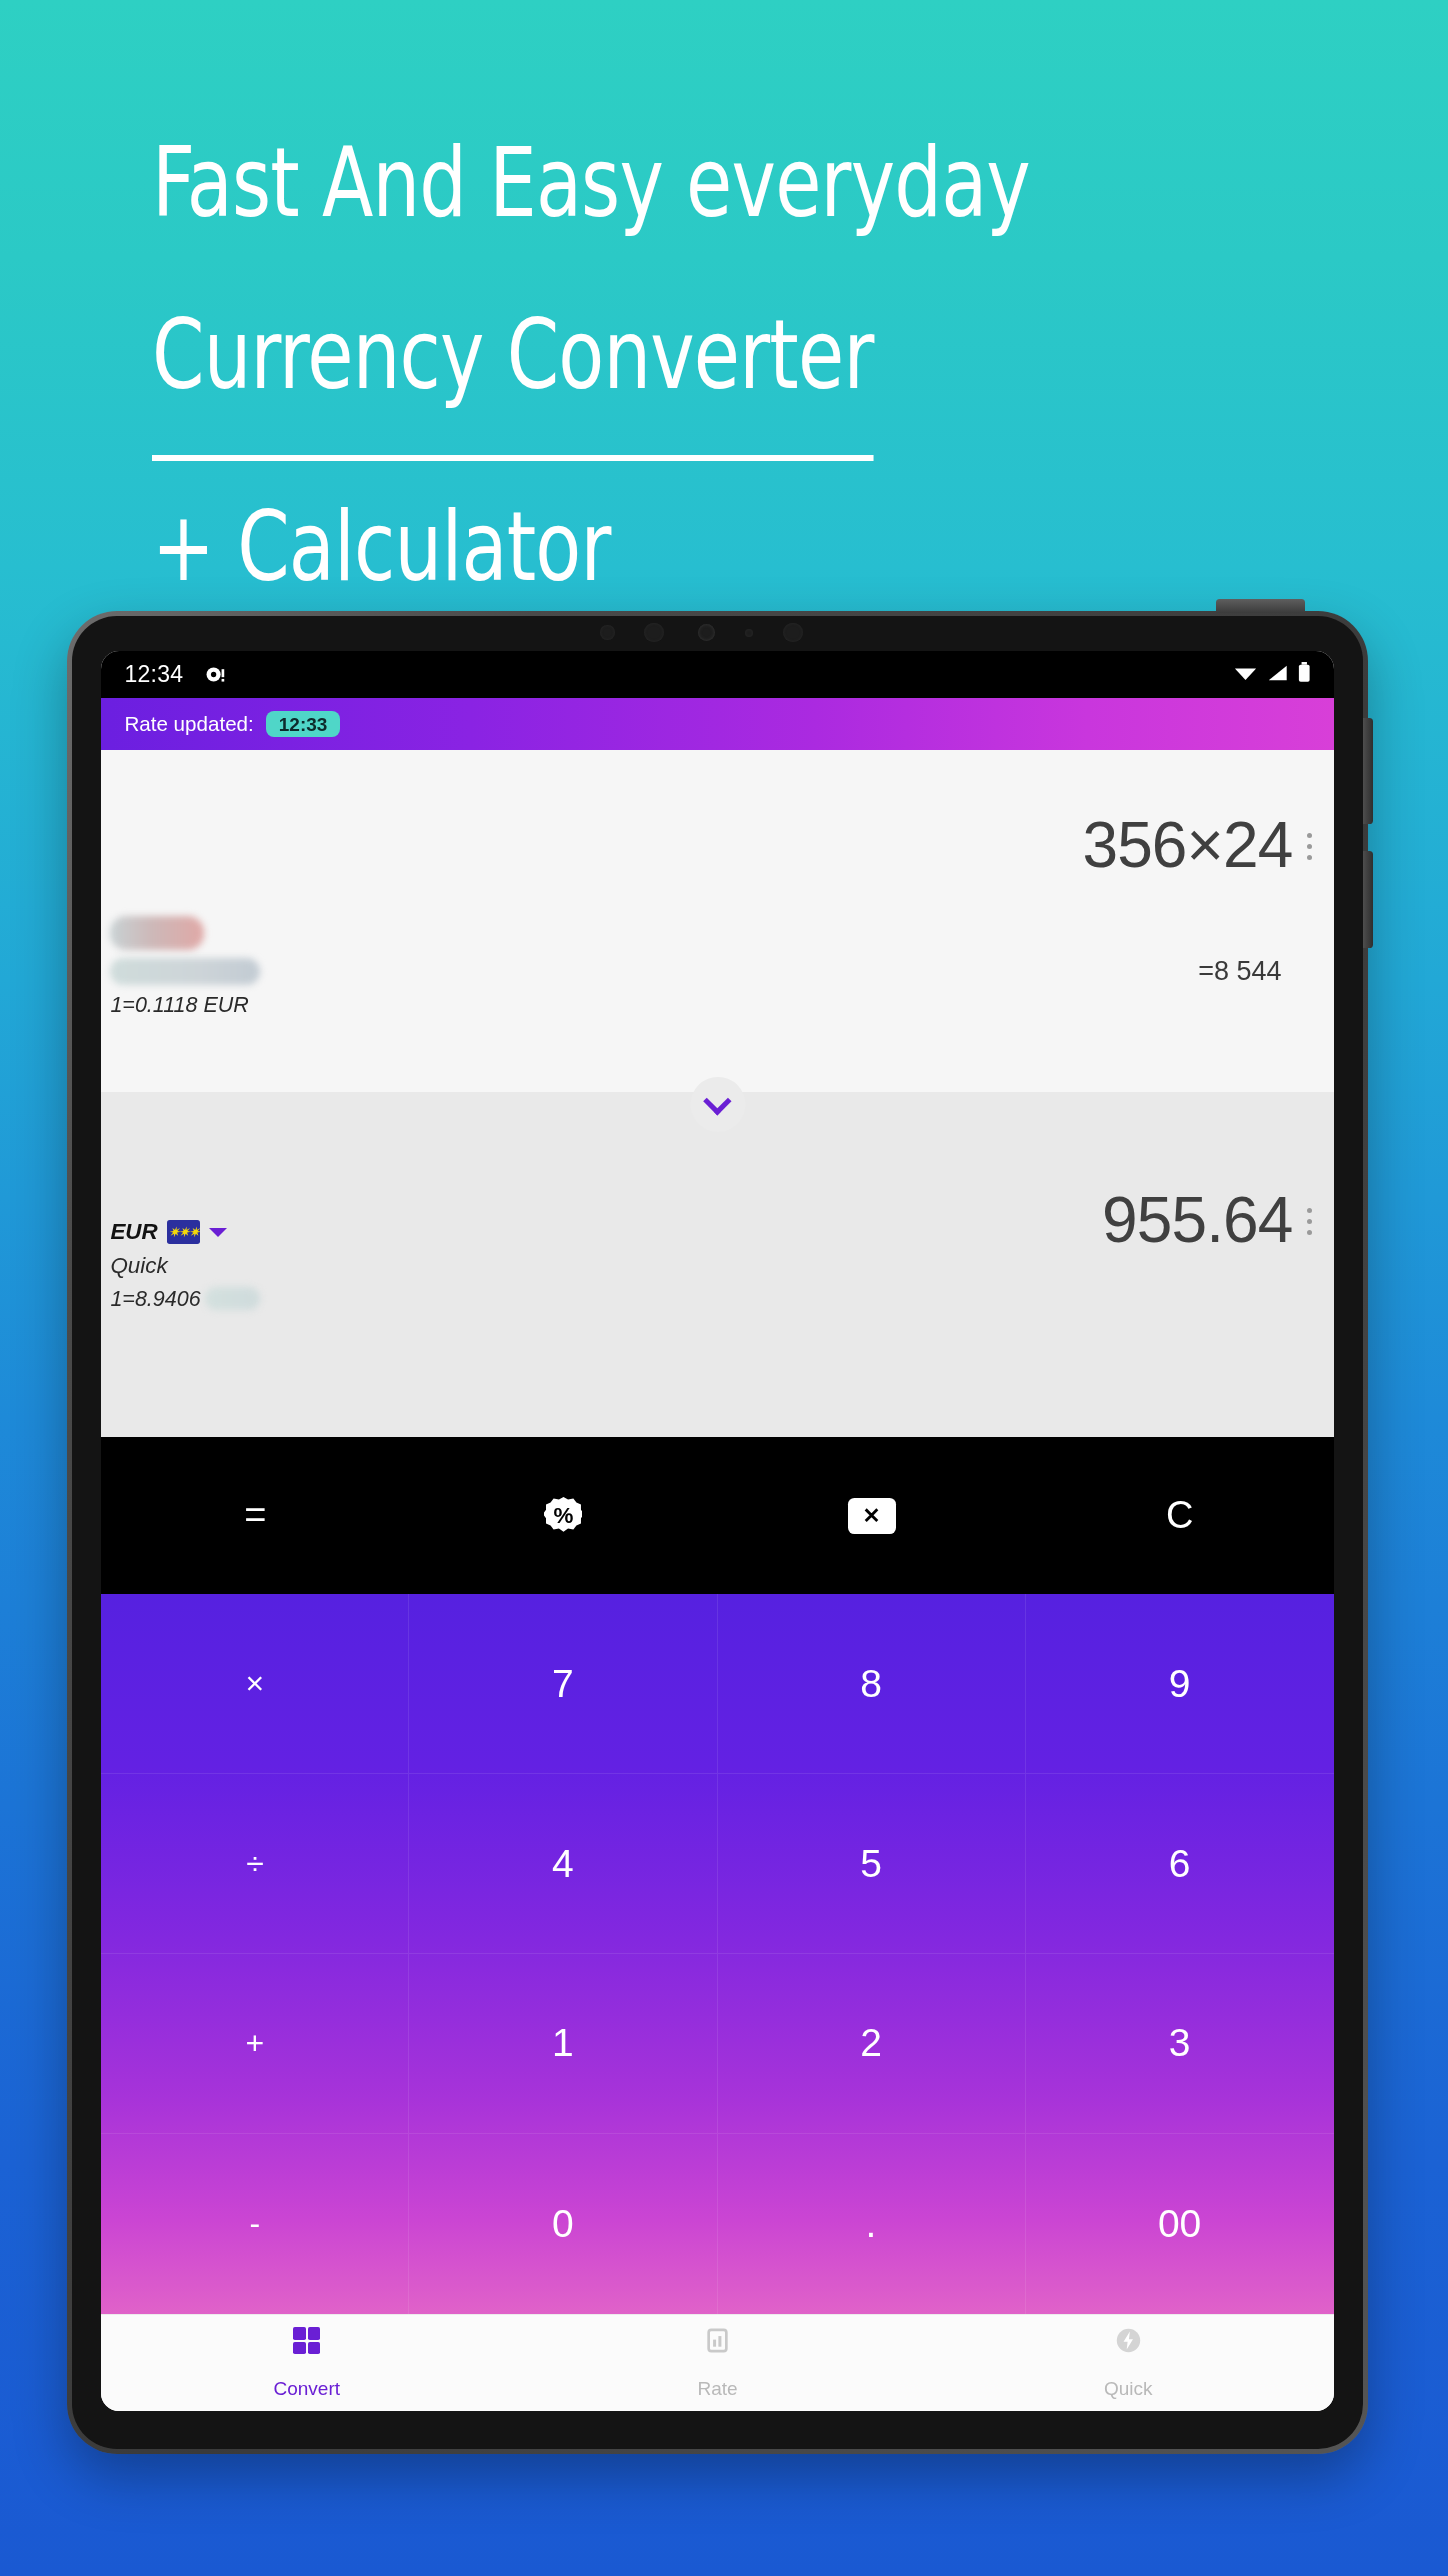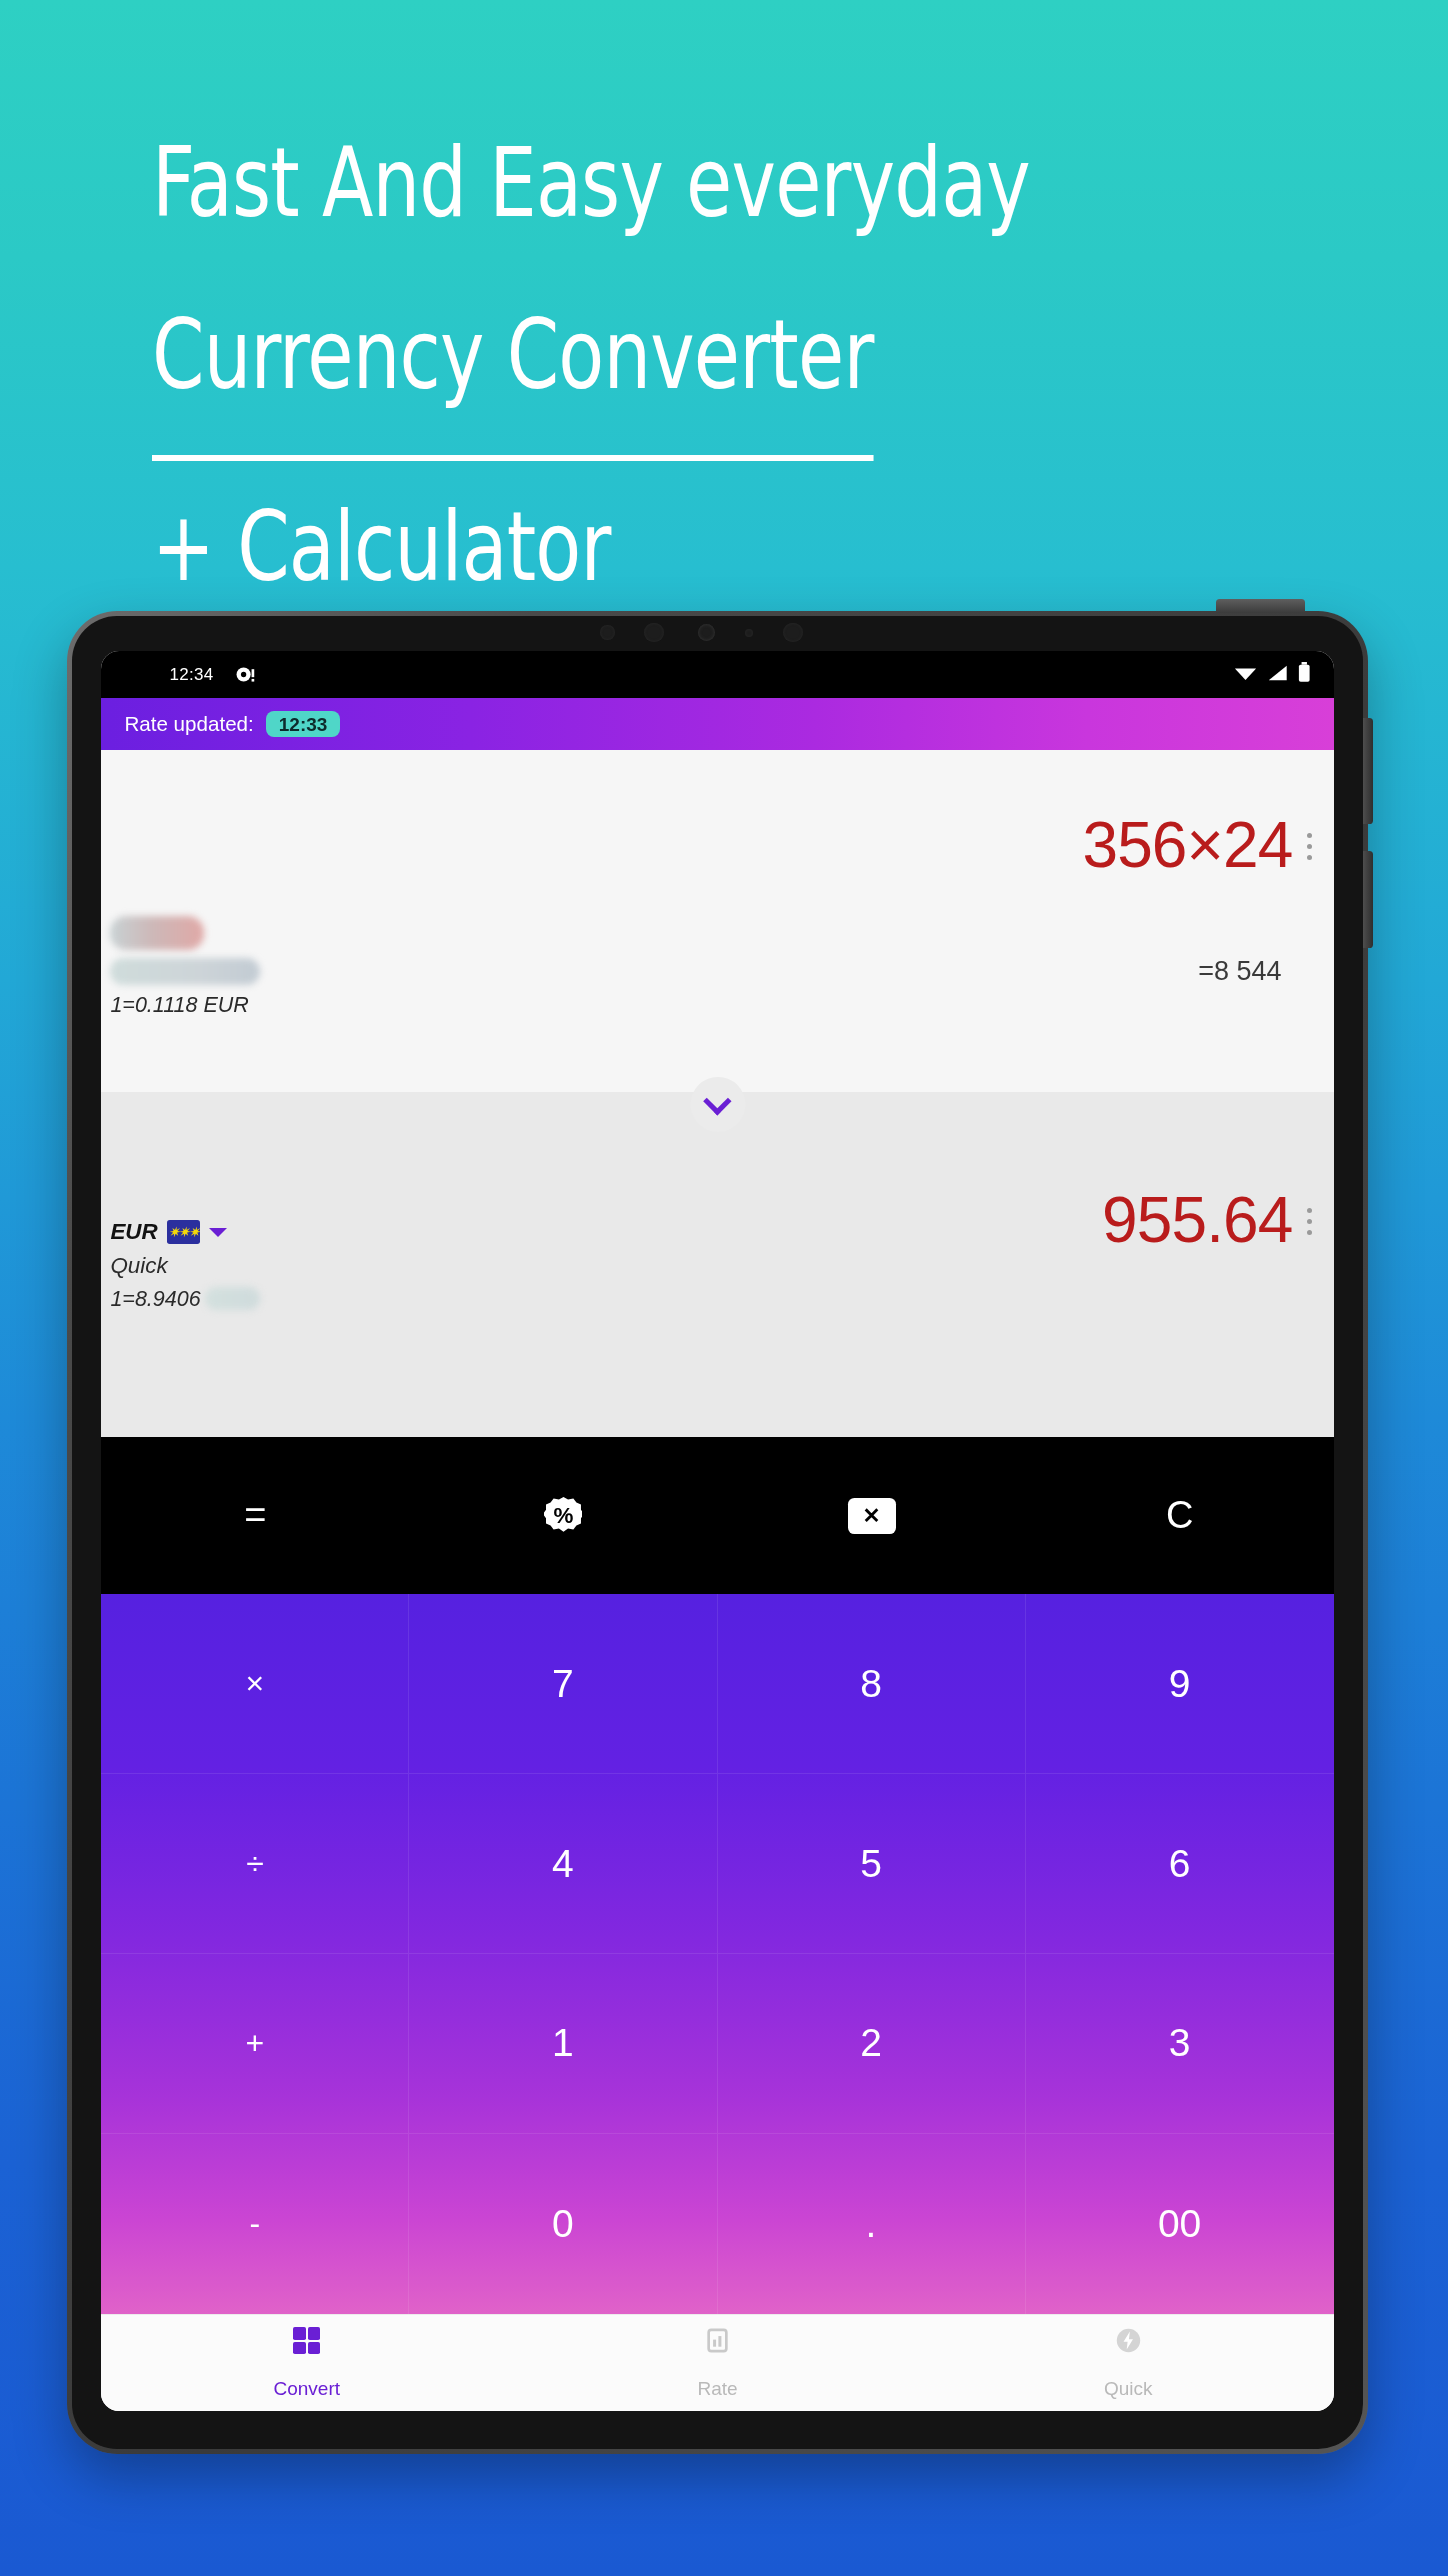--- a/index.html
+++ b/index.html
@@ -47,21 +47,21 @@
   .screen {
     width:100%; height:100%; background:#ffffff; border-radius:18px; overflow:hidden;
     display:flex; flex-direction:column; position:relative;
   }
 
   
   .statusbar {
     height:47px; background:#000000; color:#ffffff; flex:0 0 auto;
     display:flex; align-items:center; padding:0 23px; font-size:22.4px;
   }
-  .sb-time { font-size:17px; letter-spacing:0.3px;margin-left:45px; }
+  .sb-time { font-size:23px; letter-spacing:0.3px; }
   .sb-notif { margin-left:19.7px; display:flex; align-items:center; }
   .sb-right { margin-left:auto; display:flex; align-items:center; gap:9.8px; }
 
   
   .appbar {
     flex:0 0 auto; height:52px;
     background:linear-gradient(90deg,#6b1fe0 0%,#8a23e3 30%,#ab2ae0 58%,#c936dd 80%,#d83fd8 100%);
     display:flex; align-items:center; padding:0 23px; gap:12.5px;
   }
   .appbar-label { color:#ffffff; font-size:20.6px; font-weight:400; }
@@ -72,21 +72,21 @@
 
   
   .conv-row { position:relative; padding:0 21.5px; }
   .conv-top { flex:0 0 auto; height:342px; background:#f6f6f6; }
   .conv-bottom { flex:0 0 auto; height:345px; background:#e9e9e9; }
 
   .amount-wrap {
     position:absolute; right:21.5px; display:flex; align-items:flex-start; gap:14.3px;
   }
   .amount {
-    font-size:64px; font-weight:300; color:#b91c1c; letter-spacing:-0.9px;
+    font-size:64px; font-weight:300; color:#404040; letter-spacing:-0.9px;
     font-family:"Liberation Sans","DejaVu Sans",sans-serif; line-height:1;
   }
   .kebab { display:flex; flex-direction:column; gap:5.4px; padding-top:19.7px; cursor:pointer; }
   .kebab span { width:5.4px; height:5.4px; border-radius:50%; background:#9a9a9a; display:block; }
 
   .sub-result {
     position:absolute; right:52px; font-size:27px; color:#3a3a3a; font-weight:400;
   }
 
   .cur-block { position:absolute; left:9px;font-style:italic; }

